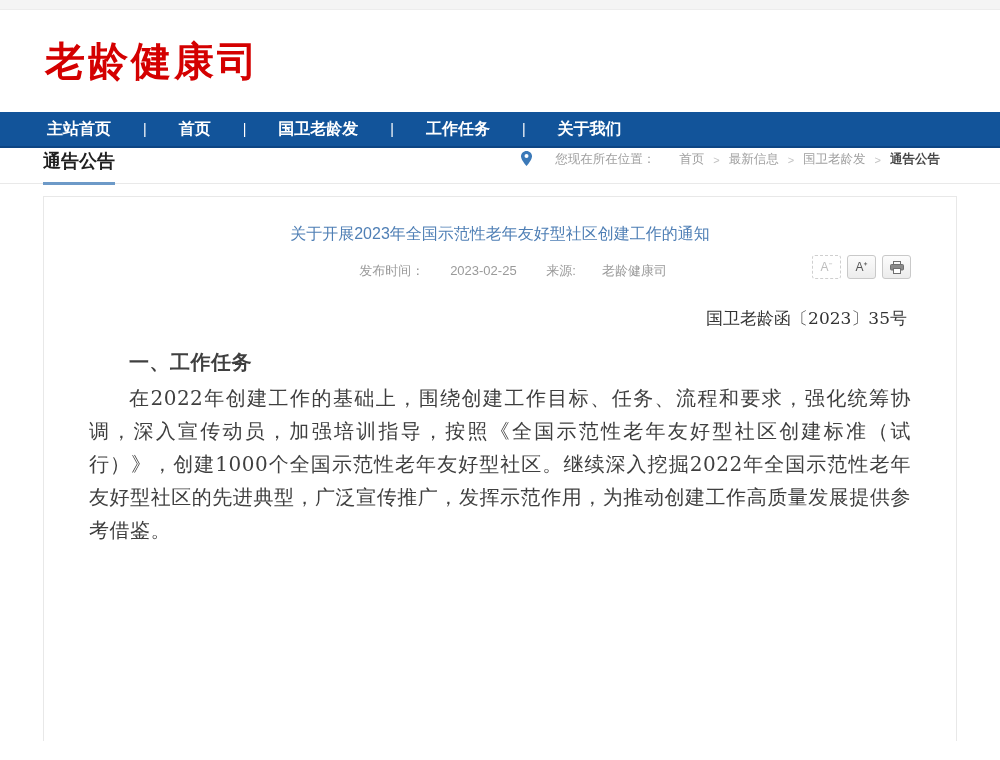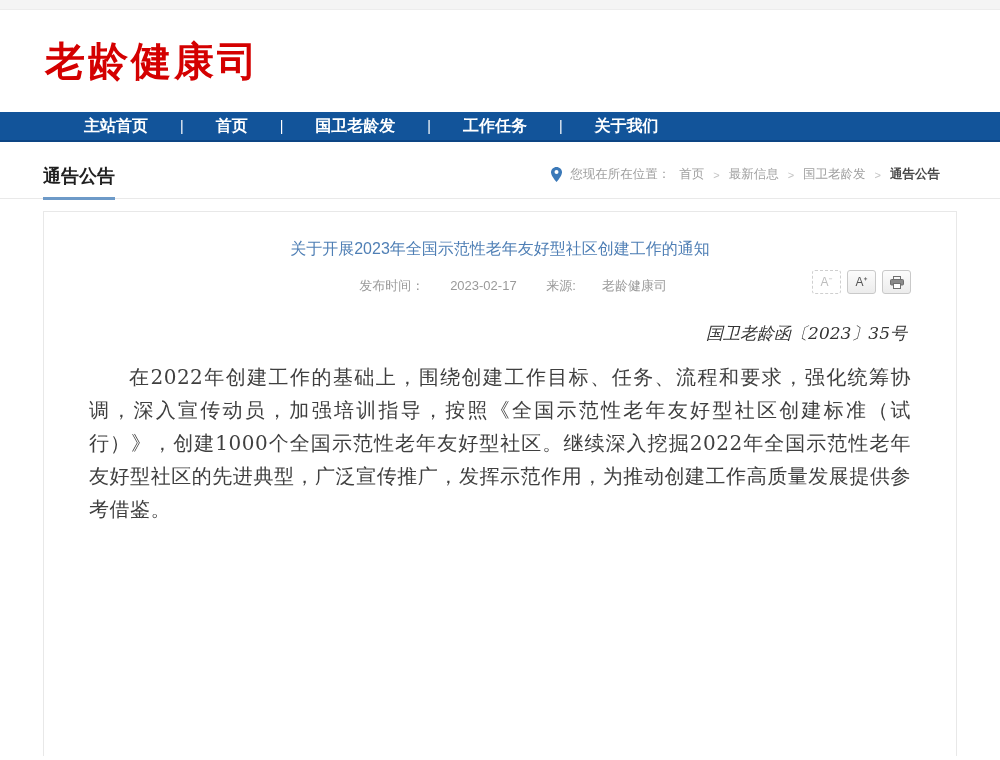--- a/index.html
+++ b/index.html
@@ -18,36 +18,36 @@
     width:1000px;height:760px;overflow:hidden;background:#fff;
     font-family:"Liberation Sans", sans-serif;
   }
   .topbar{height:10px;background:#f4f4f4;border-bottom:1px solid #ececec;}
   .header{height:102px;display:flex;align-items:center;background:#fff;}
   .logo{
     margin-left:45px;font-size:40px;font-weight:bold;color:var(--brand-red);
     letter-spacing:3px;cursor:pointer;line-height:1;
   }
   .navbar{
-    height:30px;background:var(--nav-blue);display:flex;align-items:center;
-    padding-left:84px;border-bottom:2px solid var(--nav-blue-dark);
+    height:36px;background:var(--nav-blue);display:flex;align-items:center;
+    padding-left:47px;border-bottom:2px solid var(--nav-blue-dark);
   }
   .nav-item{color:#fff;font-size:16px;font-weight:bold;cursor:pointer;white-space:nowrap;}
   .nav-sep{color:#fff;font-size:14px;margin:0 32px;font-weight:normal;}
   .breadcrumb-row{
-    height:57px;display:flex;justify-content:space-between;align-items:flex-end;
+    height:36px;display:flex;justify-content:space-between;align-items:flex-end;
     padding:0 60px 0 43px;border-bottom:1px solid #e9e9e9;
   }
   .section-title{
     font-size:18px;font-weight:bold;color:#1f1f1f;
     padding-bottom:9px;border-bottom:3px solid var(--underline-blue);
     margin-bottom:-2px;line-height:1.2;
   }
   .crumbs{
-    display:flex;align-items:center;gap:9px;
+    display:flex;align-items:flex-start;gap:24px;
     font-size:12.5px;color:var(--breadcrumb-gray);padding-bottom:15px;
   }
   .crumb{cursor:pointer;white-space:nowrap;}
   .crumb.current{color:#4a4a4a;font-weight:bold;cursor:default;}
   .crumb-sep{color:#c3c3c3;font-size:11px;}
   .pin{display:inline-flex;margin-right:-1px;}
   .content-card{
     position:relative;margin:12px 43px 0;border:1px solid #e8e8e8;border-bottom:none;
     padding:27px 45px 40px;min-height:545px;background:#fff;
   }
@@ -62,21 +62,21 @@
   .tools{position:absolute;right:45px;top:58px;display:flex;gap:6px;}
   .tool-btn{
     width:29px;height:24px;display:flex;align-items:center;justify-content:center;
     border-radius:3px;font-size:12px;cursor:pointer;line-height:1;
   }
   .btn-smaller{border:1px dashed #cfcfcf;color:#bdbdbd;background:#fff;}
   .btn-larger{border:1px solid #c9c9c9;color:#555;background:linear-gradient(#fcfcfc,#ececec);}
   .btn-print{border:1px solid #c9c9c9;background:linear-gradient(#fcfcfc,#ececec);}
   .doc-number{
     text-align:right;font-family:"DejaVu Serif", serif;font-size:17px;color:#333;
-    margin-top:27px;padding-right:4px;font-style:italic;
+    margin-top:27px;padding-right:4px;
   }
   .article-body{
     margin-top:16px;font-family:"DejaVu Serif", serif;font-size:20px;
     line-height:33px;color:var(--text-dark);text-align:justify;letter-spacing:0.5px;
   }
   .article-body p{margin:0 0 3px;}
   .article-body p.indent{text-indent:2em;}
   .article-body p.bold{font-weight:bold;}
 </style>
 </head>
@@ -121,36 +121,37 @@
         <span class="crumb-sep">&gt;</span>
         <span class="crumb current">通告公告</span>
       </span>
   </div>
 </div>
 
 <div class="content-card">
   <h1 class="article-title">关于开展2023年全国示范性老年友好型社区创建工作的通知</h1>
 
   <div class="article-meta">
-    <span class="part">发布时间：</span><span>2023-02-17</span>
+    <span class="part">发布时间：</span><span>2023-02-25</span>
     <span class="part">来源:</span><span>老龄健康司</span>
   </div>
 
   <div class="tools">
     <div class="tool-btn btn-smaller">A⁻</div>
     <div class="tool-btn btn-larger">A⁺</div>
     <div class="tool-btn btn-print">
       <span style="display:inline-flex;">
         <svg width="14" height="13" viewBox="0 0 14 13">
             <rect x="3.5" y="0.5" width="7" height="3" fill="none" stroke="#6f6f6f"></rect>
             <rect x="0.5" y="3.5" width="13" height="5.5" rx="1" fill="#8a8a8a" stroke="#6f6f6f"></rect>
             <rect x="3.5" y="7.5" width="7" height="5" fill="#fff" stroke="#6f6f6f"></rect>
           </svg>
       </span>
     </div>
   </div>
 
   <div class="doc-number">国卫老龄函〔2023〕35号</div>
 
   <div class="article-body">
+      <p class="indent bold">一、工作任务</p>
       <p class="indent">在2022年创建工作的基础上，围绕创建工作目标、任务、流程和要求，强化统筹协调，深入宣传动员，加强培训指导，按照《全国示范性老年友好型社区创建标准（试行）》，创建1000个全国示范性老年友好型社区。继续深入挖掘2022年全国示范性老年友好型社区的先进典型，广泛宣传推广，发挥示范作用，为推动创建工作高质量发展提供参考借鉴。</p>
     </div>
 </div>
 
 </body></html>

